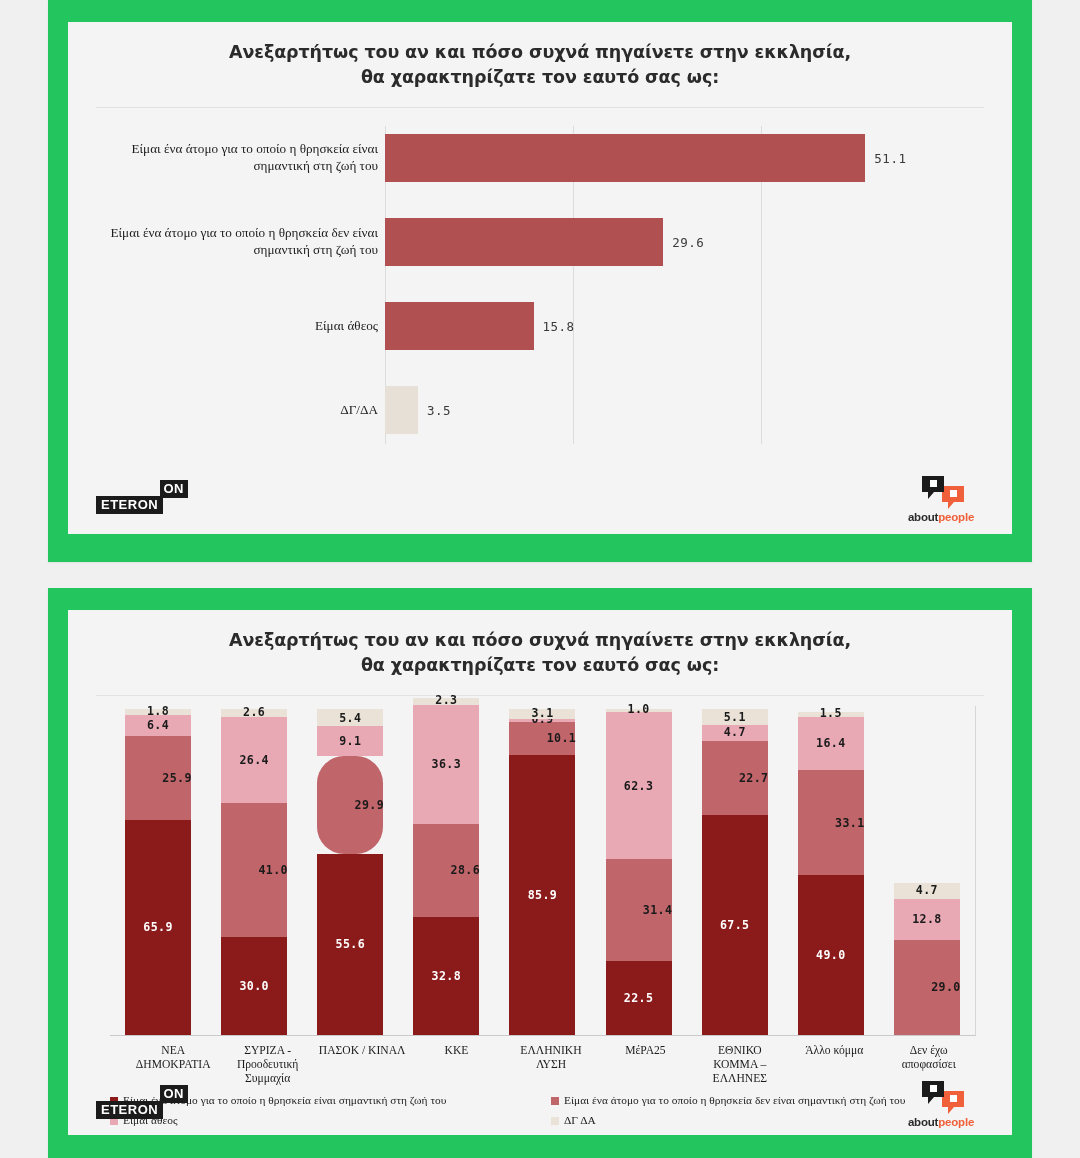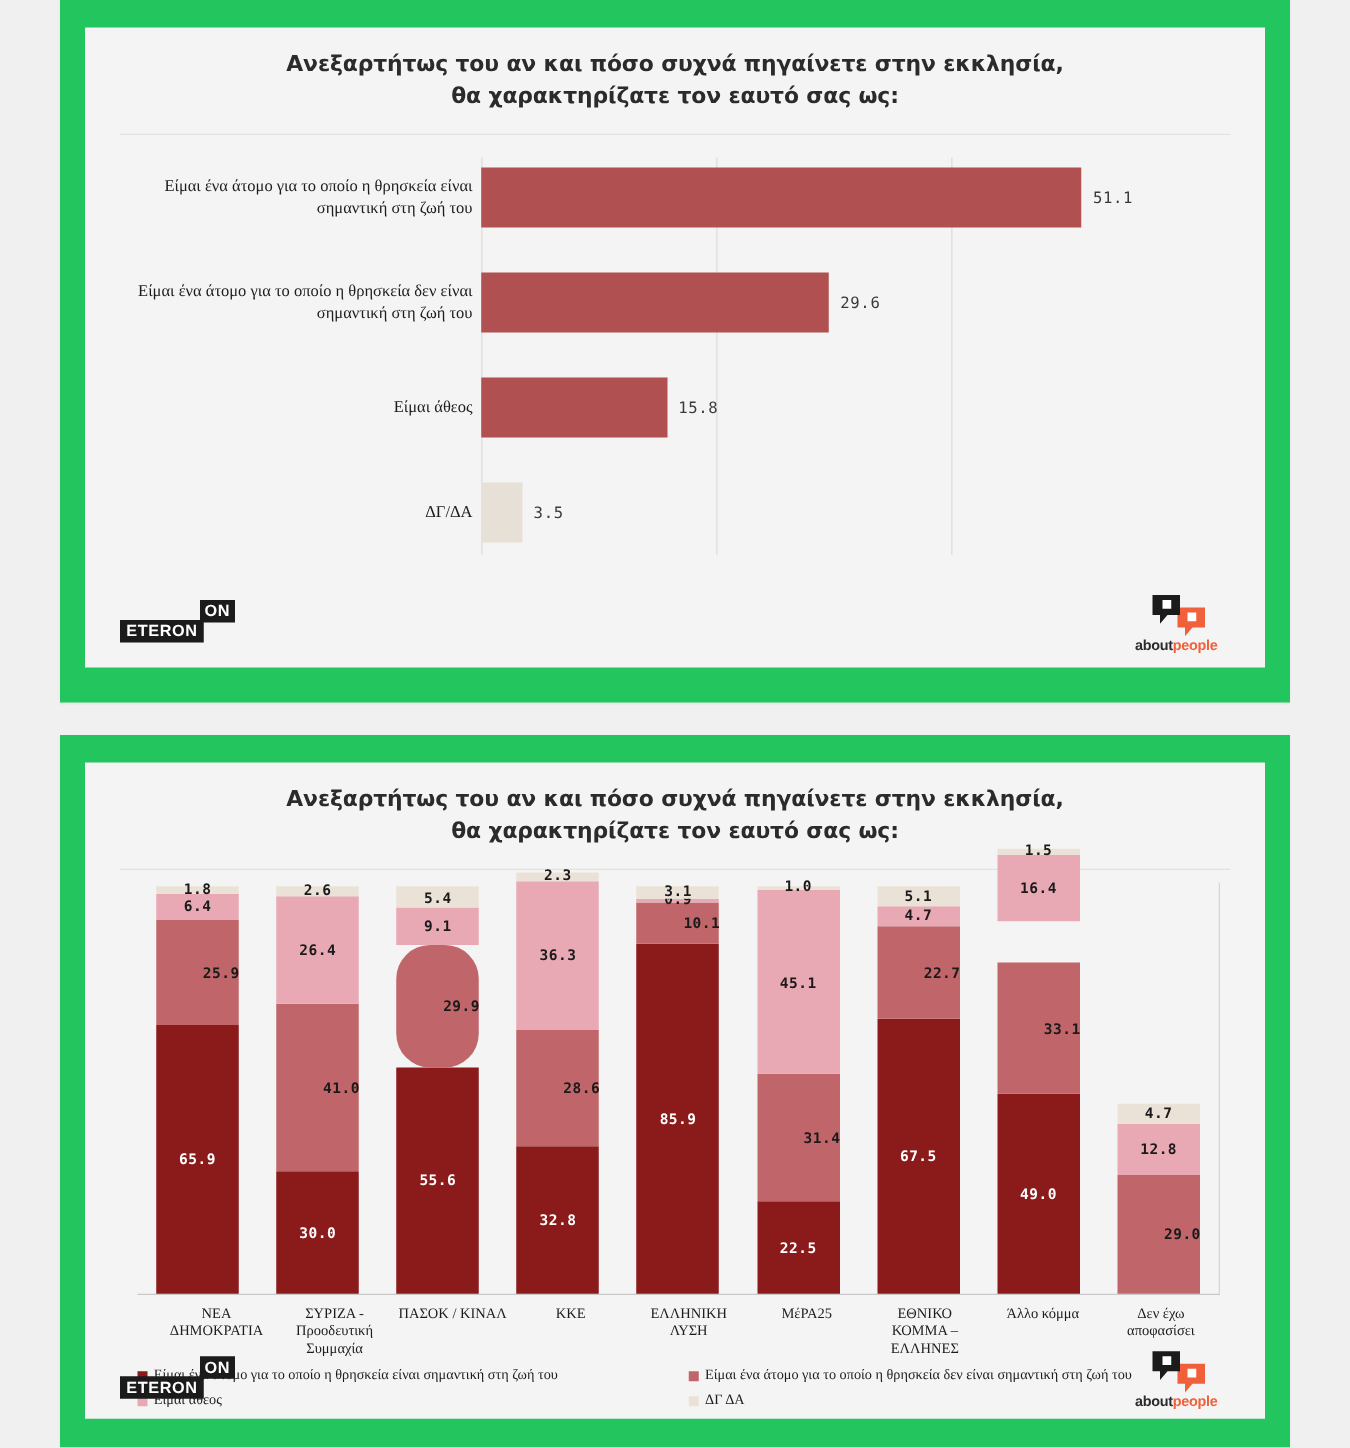--- a/index.html
+++ b/index.html
@@ -308,21 +308,21 @@
               </div>
               <div class="s-col">
                 <div class="s-stack">
                   <div class="s-seg c0" style="height: 73.35px;">
                     <span>22.5</span>
                   </div>
                   <div class="s-seg c1" style="height: 102.364px;">
                     <span>31.4</span>
                   </div>
                   <div class="s-seg c2" style="height: 147.026px;">
-                    <span>45.1</span>
+                    <span>62.3</span>
                   </div>
                   <div class="s-seg c3 tiny" style="height: 3.26px;">
                     <span>1.0</span>
                   </div>
                 </div>
               </div>
               <div class="s-col">
                 <div class="s-stack">
                   <div class="s-seg c0" style="height: 220.05px;">
                     <span>67.5</span>
@@ -336,21 +336,21 @@
                   <div class="s-seg c3" style="height: 16.626px;">
                     <span>5.1</span>
                   </div>
                 </div>
               </div>
               <div class="s-col">
                 <div class="s-stack">
                   <div class="s-seg c0" style="height: 159.74px;">
                     <span>49.0</span>
                   </div>
-                  <div class="s-seg c1" style="height: 105px; margin-top: 33px;">
+                  <div class="s-seg c1" style="height: 105px;">
                     <span>33.1</span>
                   </div>
                   <div class="s-seg c2" style="height: 53.464px;">
                     <span>16.4</span>
                   </div>
                   <div class="s-seg c3 tiny" style="height: 4.89px;">
                     <span>1.5</span>
                   </div>
                 </div>
               </div>

